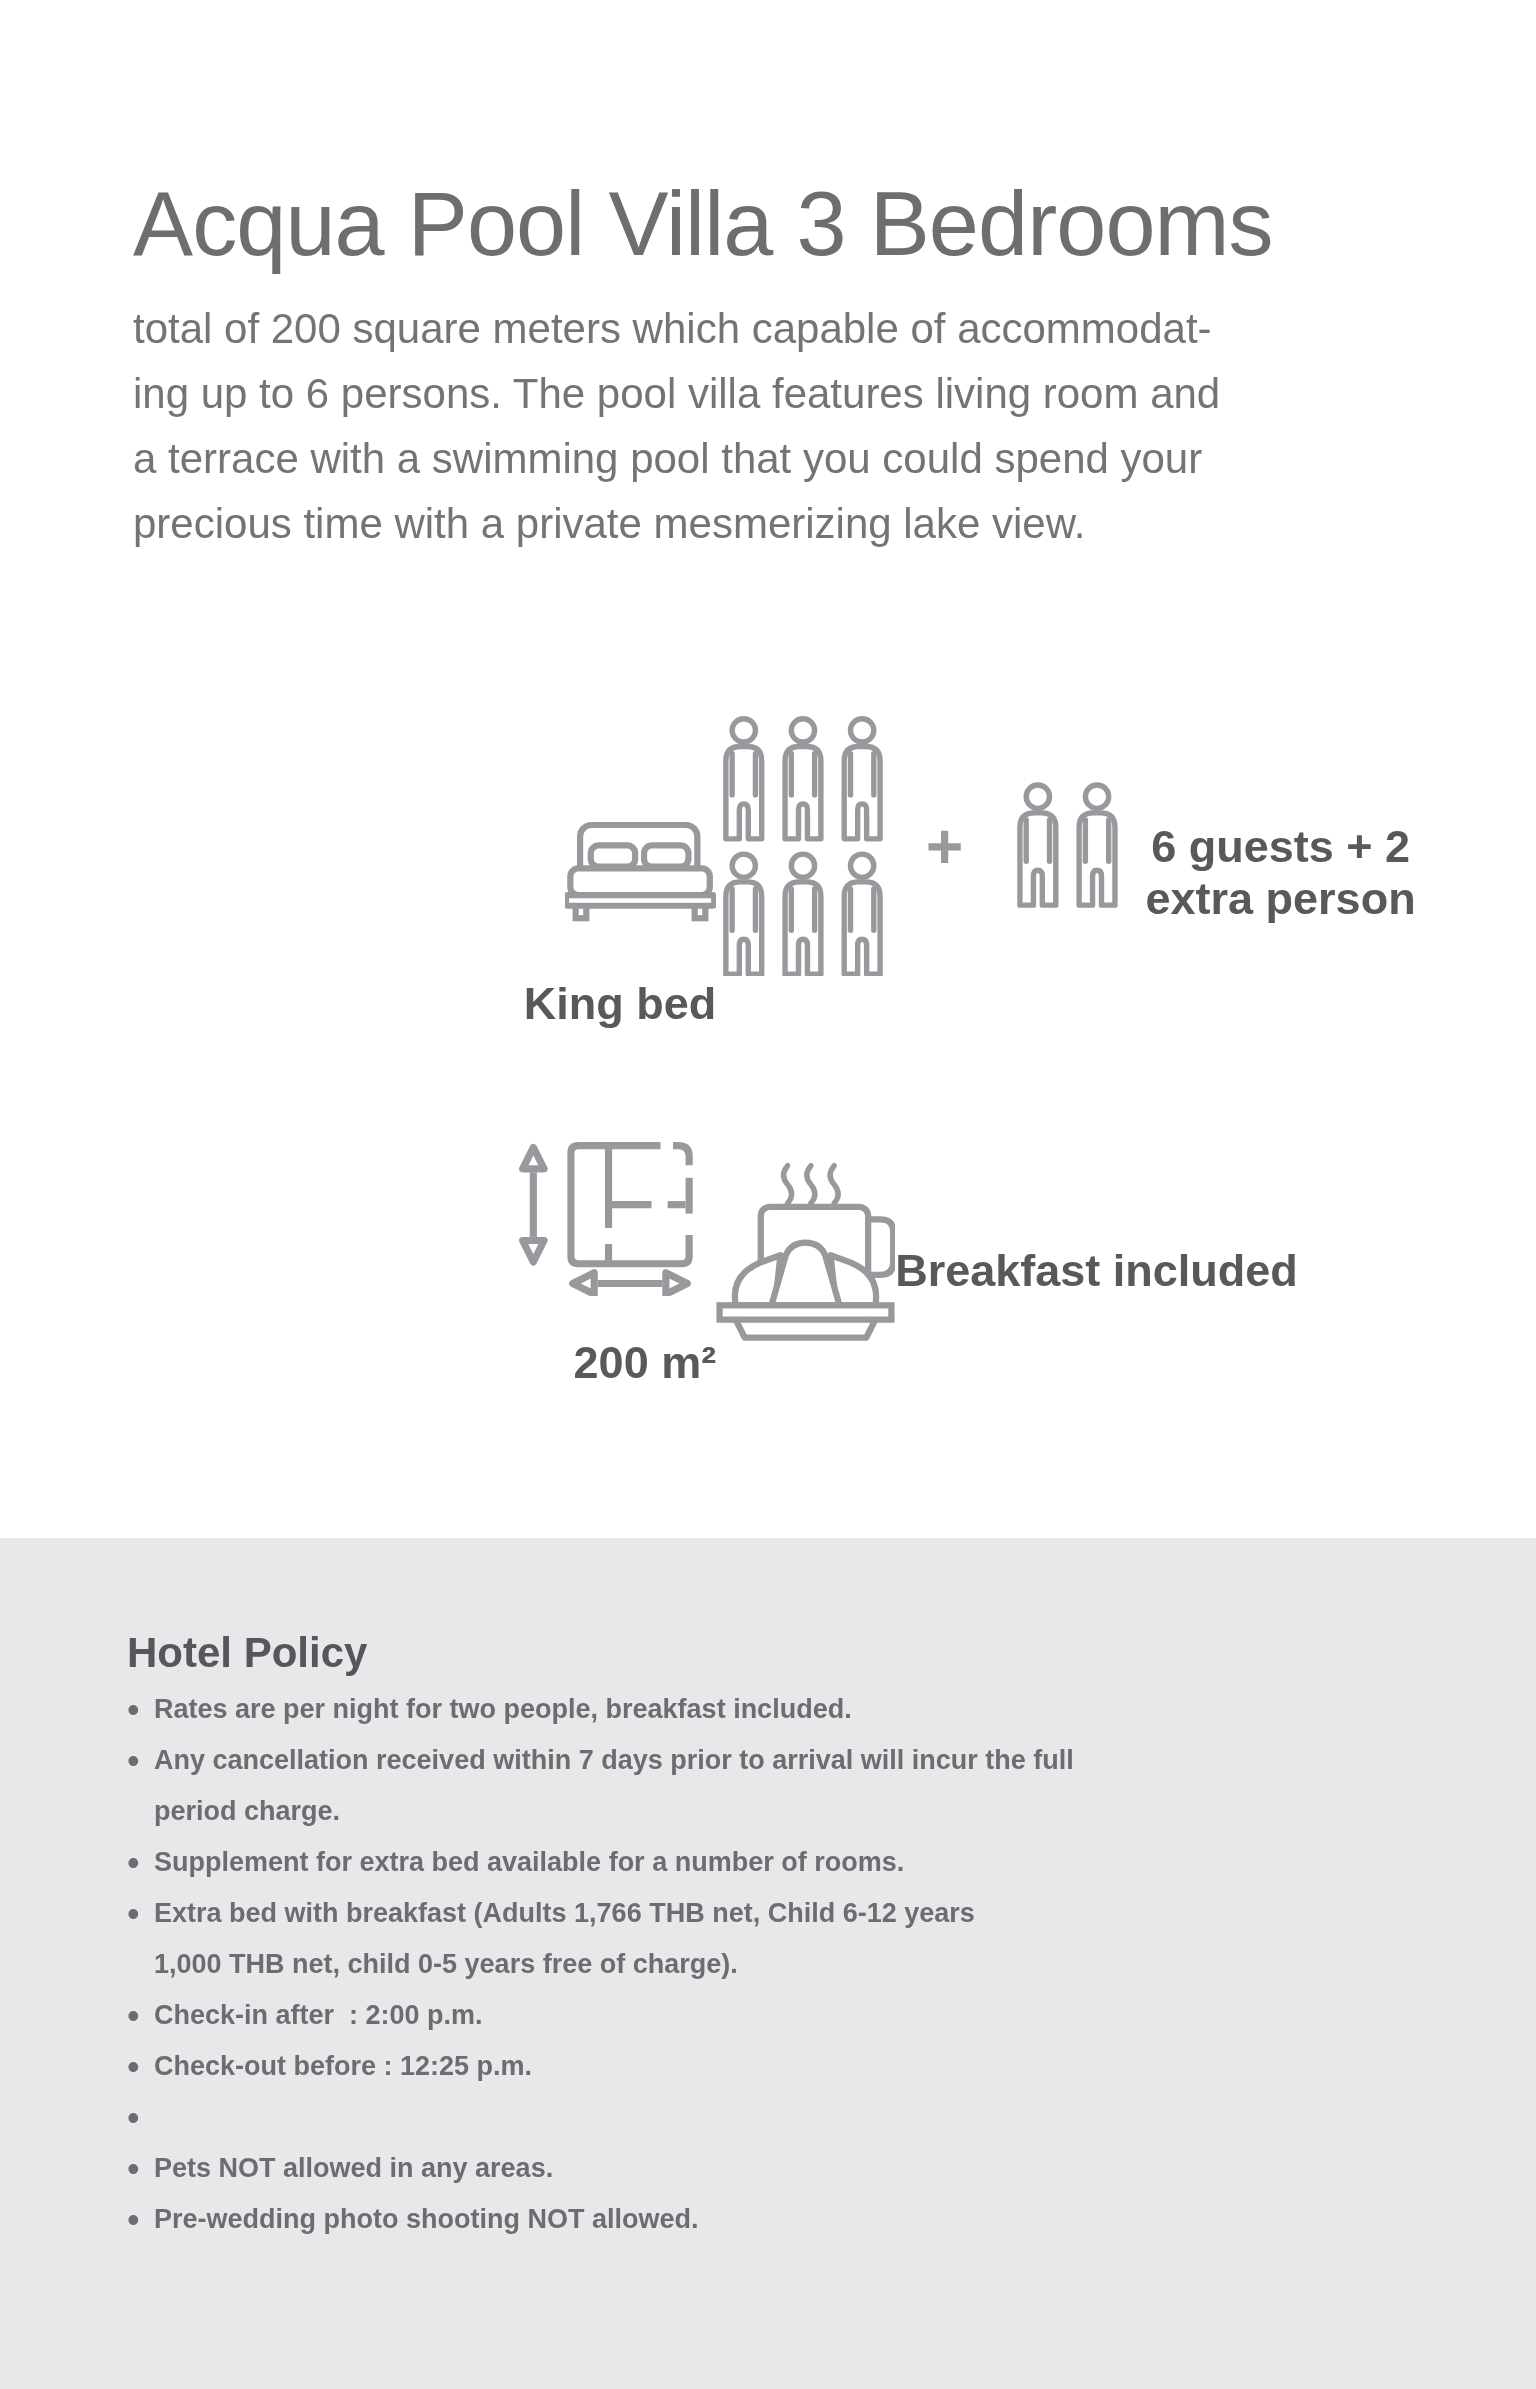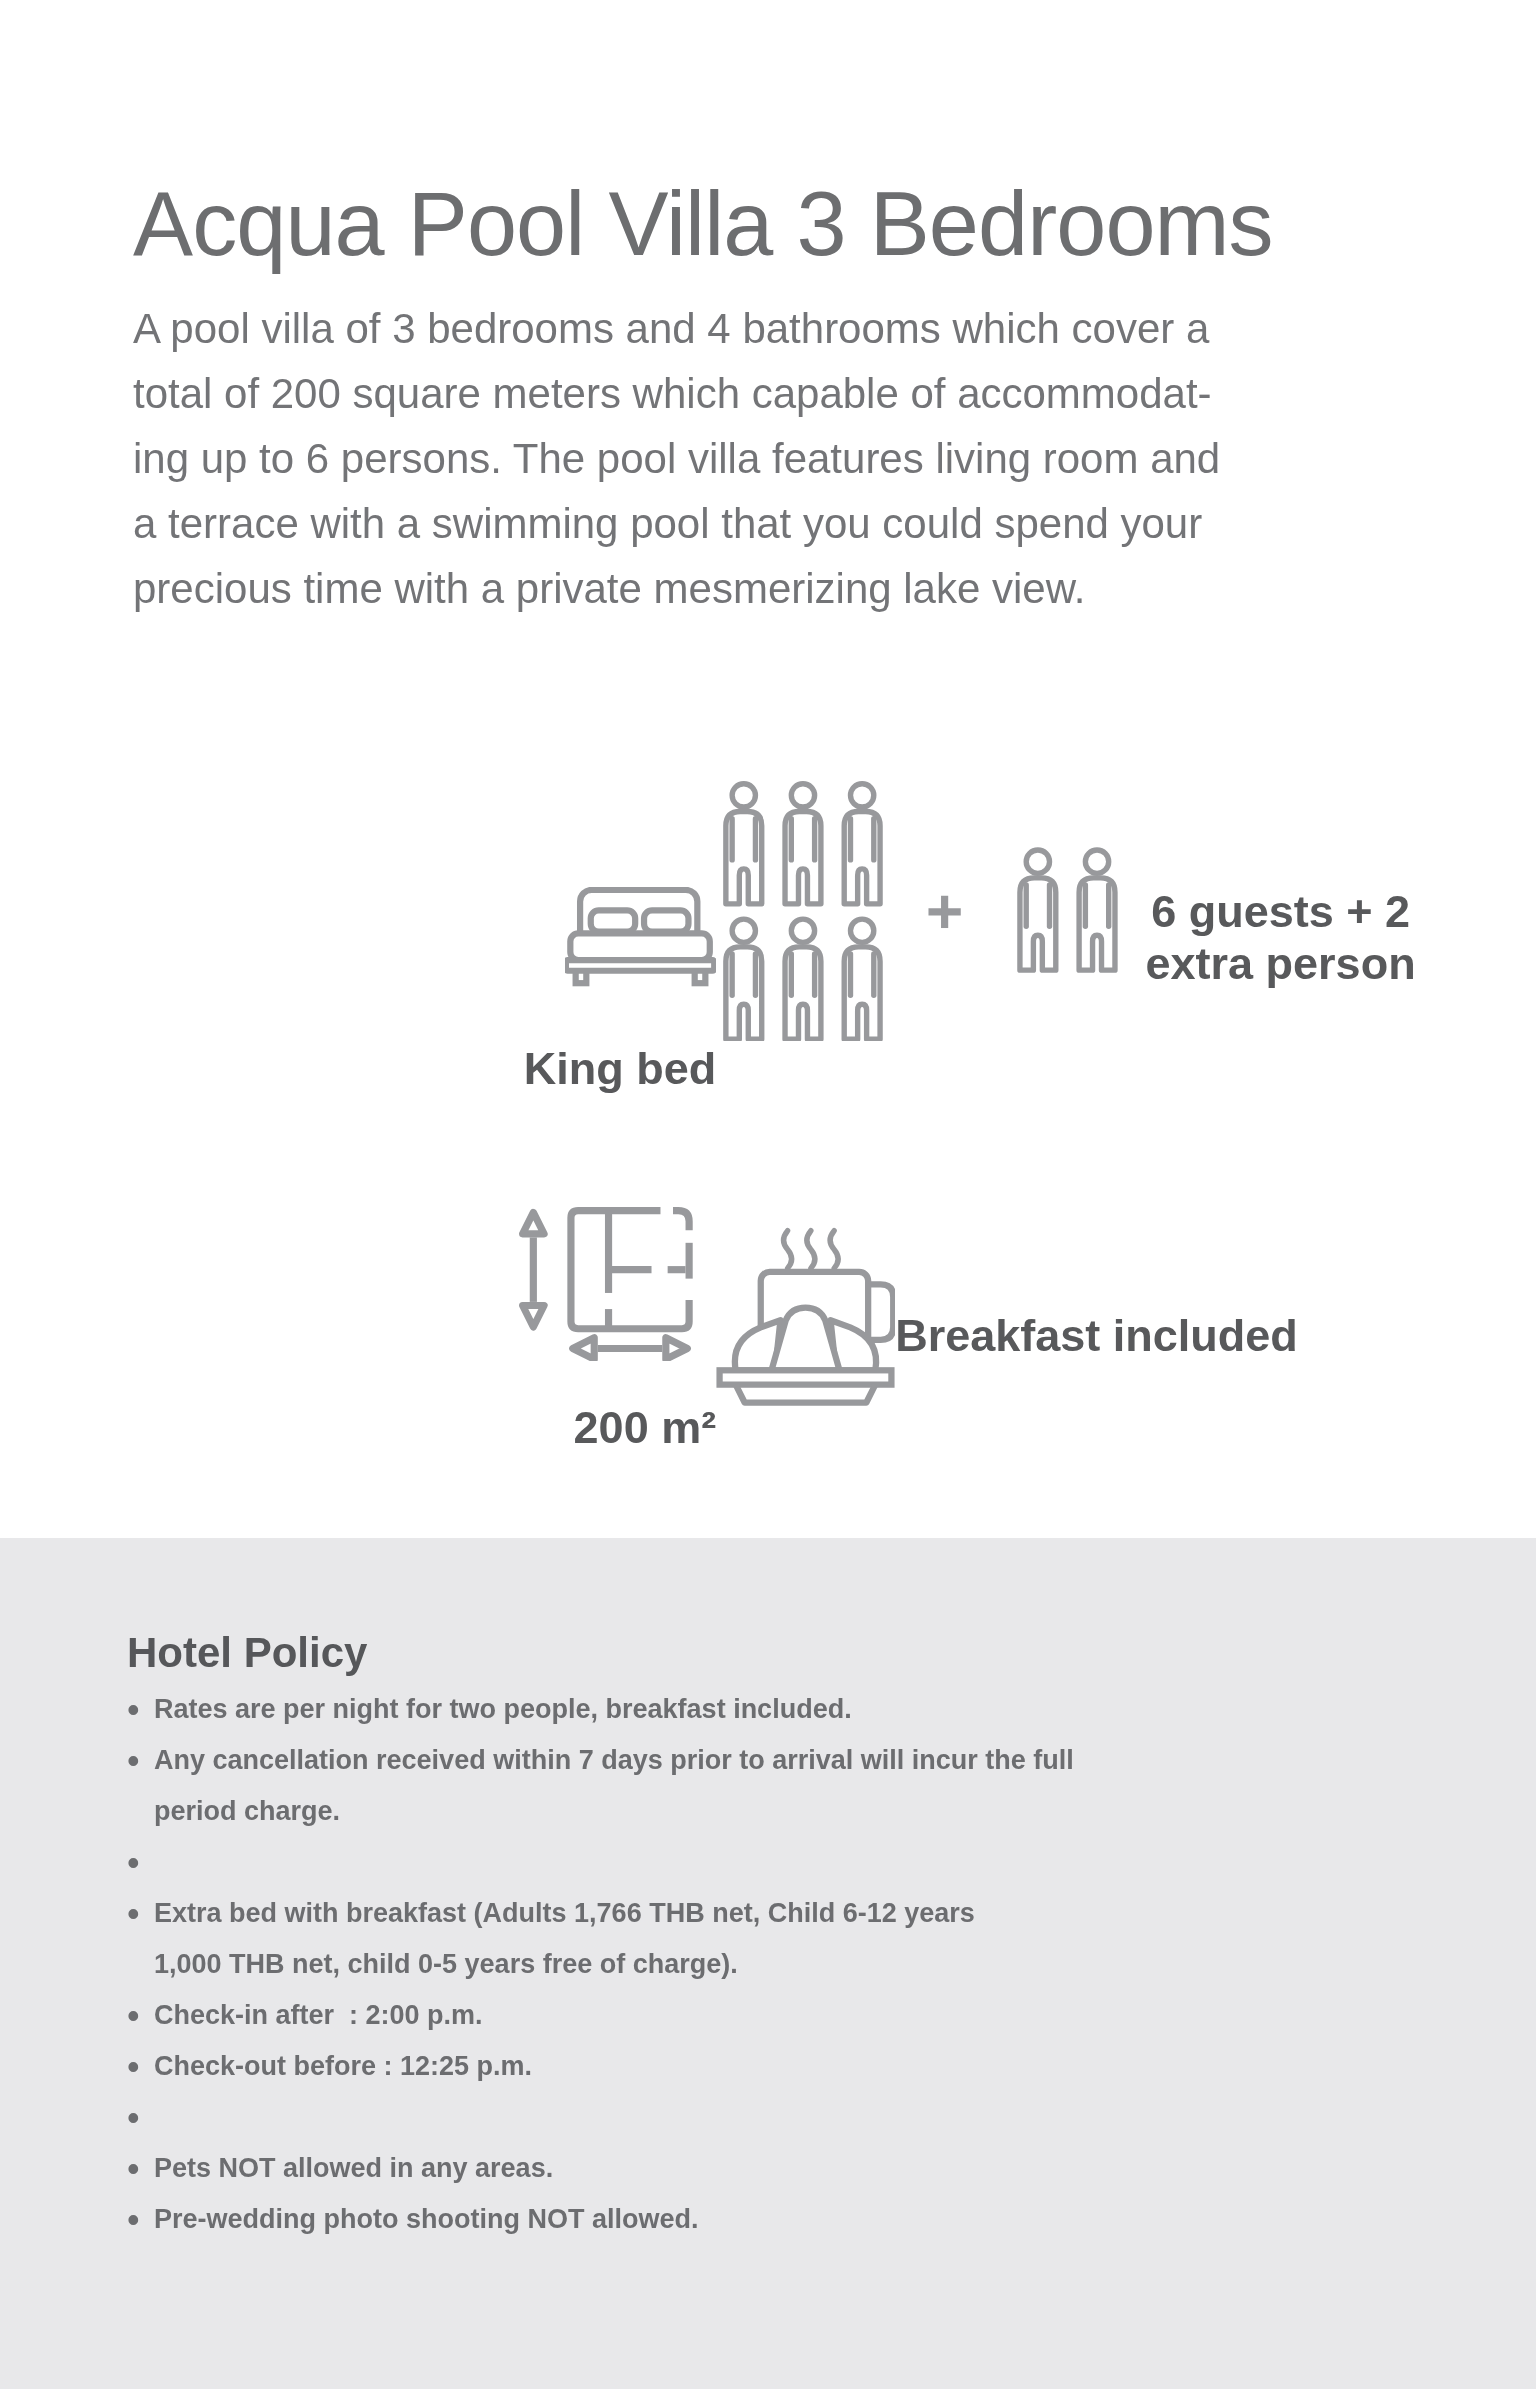--- a/index.html
+++ b/index.html
@@ -62,21 +62,20 @@
     color:#6c6d70; white-space:pre-wrap;
   }
 </style>
 </head>
 <body>
 
 <div class="hero">
   <h1 class="page-title">Acqua Pool Villa 3 Bedrooms</h1>
 
   <div class="description" id="description">
-      <div class="desc-line">A pool villa of 3 bedrooms and 4 bathrooms which cover a</div>
       <div class="desc-line">total of 200 square meters which capable of accommodat-</div>
       <div class="desc-line">ing up to 6 persons. The pool villa features living room and</div>
       <div class="desc-line">a terrace with a swimming pool that you could spend your</div>
       <div class="desc-line">precious time with a private mesmerizing lake view.</div>
     </div>
 
   <div class="features">
     <div class="feature-row row-1">
       <div class="cell-left">
         <div class="icon-area-1">
@@ -191,20 +190,23 @@
       </div>
       <div class="policy-item">
         <span class="policy-bullet">•</span>
         <div>
           <div class="policy-line">Any cancellation received within 7 days prior to arrival will incur the full</div>
           <div class="policy-line">period charge.</div>
         </div>
       </div>
       <div class="policy-item">
         <span class="policy-bullet">•</span>
+        <div>
+          <div class="policy-line">Supplement for extra bed available for a number of rooms.</div>
+        </div>
       </div>
       <div class="policy-item">
         <span class="policy-bullet">•</span>
         <div>
           <div class="policy-line">Extra bed with breakfast (Adults 1,766 THB net, Child 6-12 years</div>
           <div class="policy-line">1,000 THB net, child 0-5 years free of charge).</div>
         </div>
       </div>
       <div class="policy-item">
         <span class="policy-bullet">•</span>

